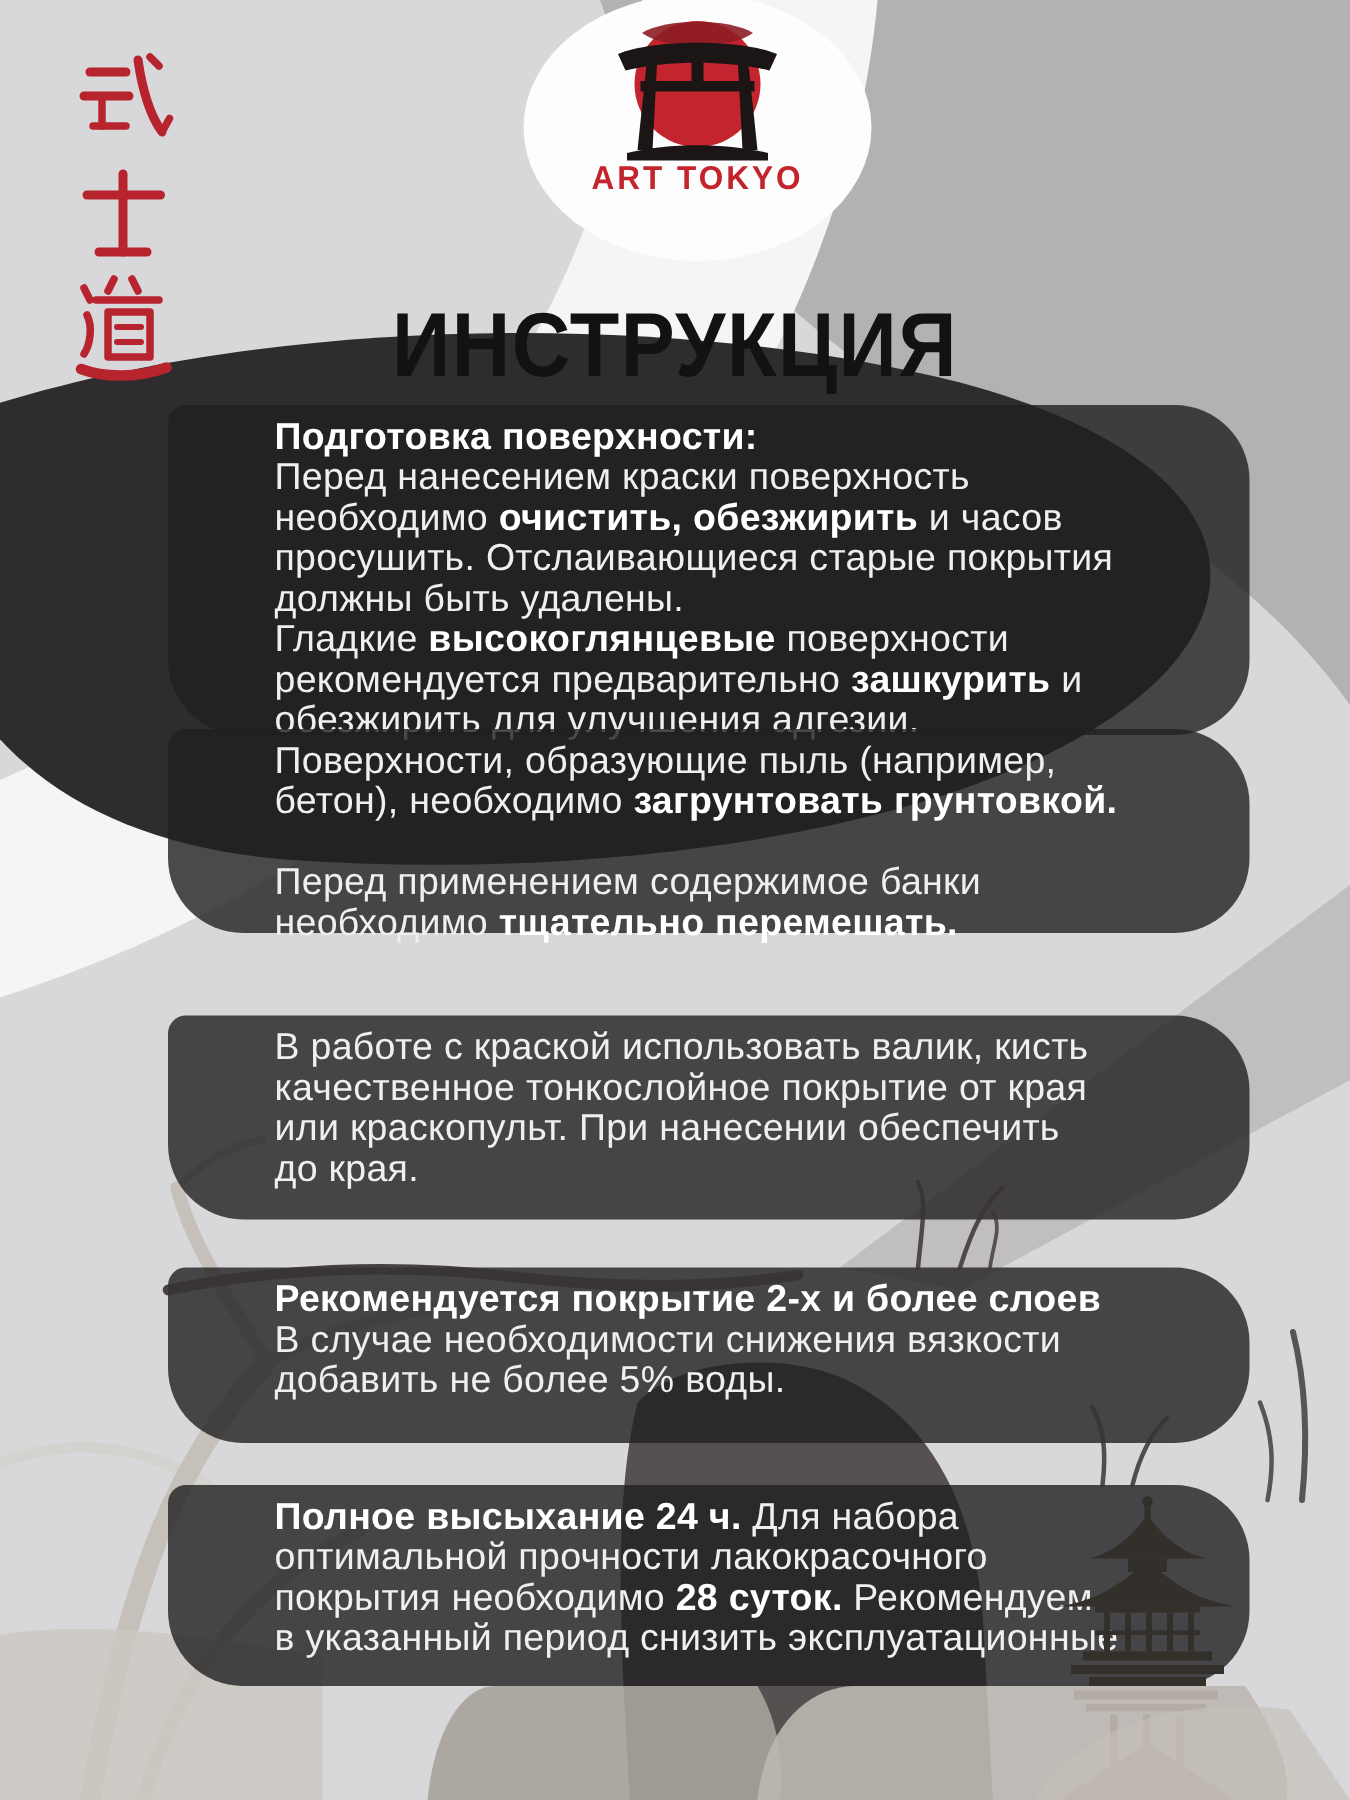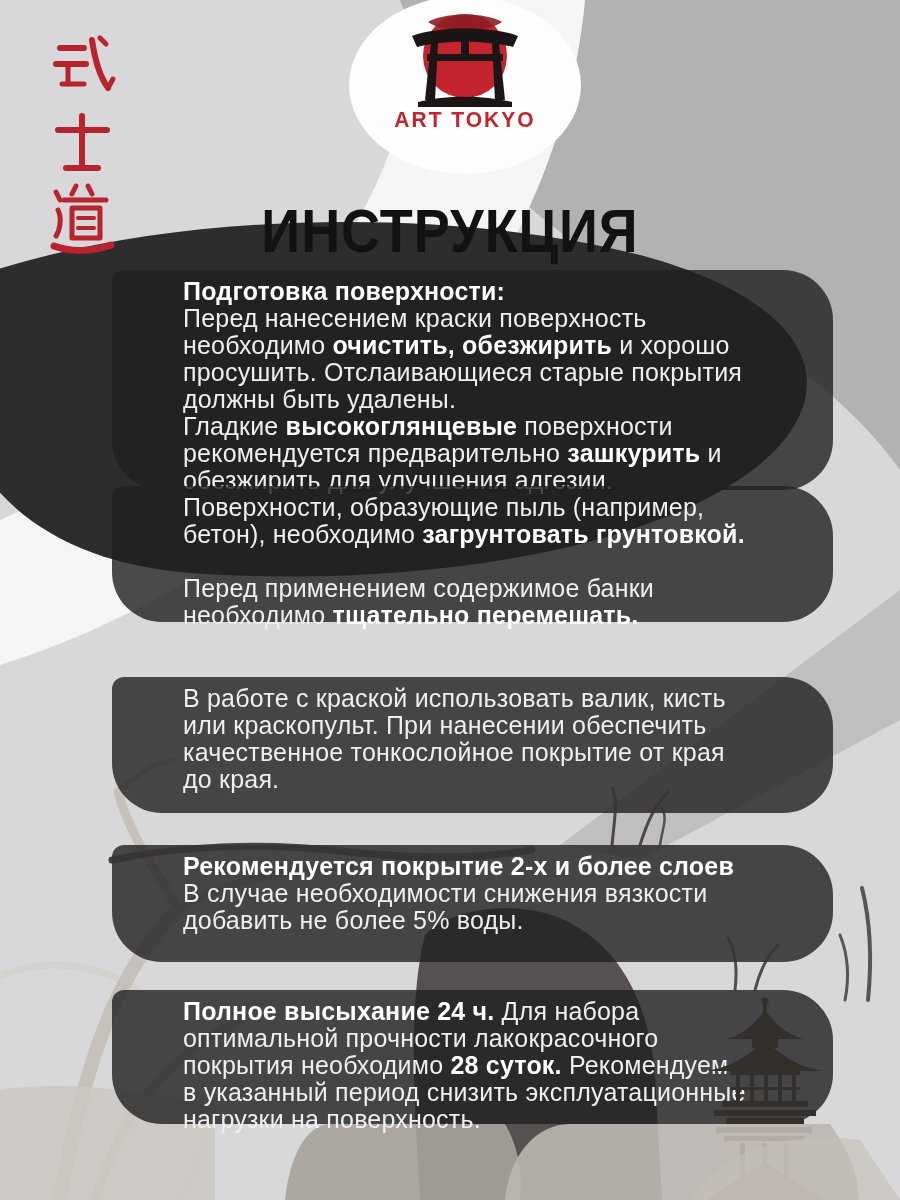--- a/index.html
+++ b/index.html
@@ -117,51 +117,50 @@
       </g>
     </svg>
     <div class="logo-text">ART TOKYO</div>
   </div>
 
   <h1 class="page-title">ИНСТРУКЦИЯ</h1>
 
   <section class="card c1">
       <div class="ln"><span class="bold">Подготовка поверхности:</span></div>
       <div class="ln"><span>Перед нанесением краски поверхность</span></div>
-      <div class="ln"><span>необходимо </span><span class="bold">очистить, обезжирить</span><span> и хорошо</span></div>
+      <div class="ln"><span>необходимо </span><span class="bold">очистить, обезжирить</span><span> и часов</span></div>
       <div class="ln"><span>просушить. Отслаивающиеся старые покрытия</span></div>
       <div class="ln"><span>должны быть удалены.</span></div>
       <div class="ln"><span>Гладкие </span><span class="bold">высокоглянцевые</span><span> поверхности</span></div>
       <div class="ln"><span>рекомендуется предварительно </span><span class="bold">зашкурить</span><span> и</span></div>
       <div class="ln"><span>обезжирить для улучшения адгезии.</span></div>
     </section>
   <section class="card c2">
       <div class="ln"><span>Поверхности, образующие пыль (например,</span></div>
       <div class="ln"><span>бетон), необходимо </span><span class="bold">загрунтовать грунтовкой.</span></div>
       <div class="ln blank"></div>
       <div class="ln"><span>Перед применением содержимое банки</span></div>
       <div class="ln"><span>необходимо </span><span class="bold">тщательно перемешать.</span></div>
     </section>
   <section class="card c3">
       <div class="ln"><span>В работе с краской использовать валик, кисть</span></div>
+      <div class="ln"><span>качественное тонкослойное покрытие от края</span></div>
       <div class="ln"><span>или краскопульт. При нанесении обеспечить</span></div>
-      <div class="ln"><span>качественное тонкослойное покрытие от края</span></div>
       <div class="ln"><span>до края.</span></div>
     </section>
   <section class="card c4">
       <div class="ln"><span class="bold">Рекомендуется покрытие 2-х и более слоев</span></div>
       <div class="ln"><span>В случае необходимости снижения вязкости</span></div>
       <div class="ln"><span>добавить не более 5% воды.</span></div>
     </section>
   <section class="card c5">
       <div class="ln"><span class="bold">Полное высыхание 24 ч.</span><span> Для набора</span></div>
       <div class="ln"><span>оптимальной прочности лакокрасочного</span></div>
       <div class="ln"><span>покрытия необходимо </span><span class="bold">28 суток.</span><span> Рекомендуем</span></div>
       <div class="ln"><span>в указанный период снизить эксплуатационные</span></div>
-      <div class="ln"><span>нагрузки на поверхность.</span></div>
     </section>
 
   <svg class="fg-art" viewBox="0 0 900 1200" aria-hidden="true">
     <g stroke="#3a3434" fill="none" stroke-linecap="round">
       <path d="M112,860 C180,846 260,842 340,851 C420,860 480,858 532,850" stroke-width="7" opacity="0.92"></path>
       <path d="M330,851 C420,863 472,861 528,852" stroke-width="3.5" opacity="0.9"></path>
       <path d="M612,845 C615,815 618,800 612,788" stroke-width="3" opacity="0.85"></path>
       <path d="M640,845 C648,820 655,805 668,792" stroke-width="3" opacity="0.85"></path>
       <path d="M660,845 C662,830 668,818 662,808" stroke-width="2.5" opacity="0.8"></path>
       <path d="M735,990 C738,965 735,950 728,938" stroke-width="3" opacity="0.85"></path>

